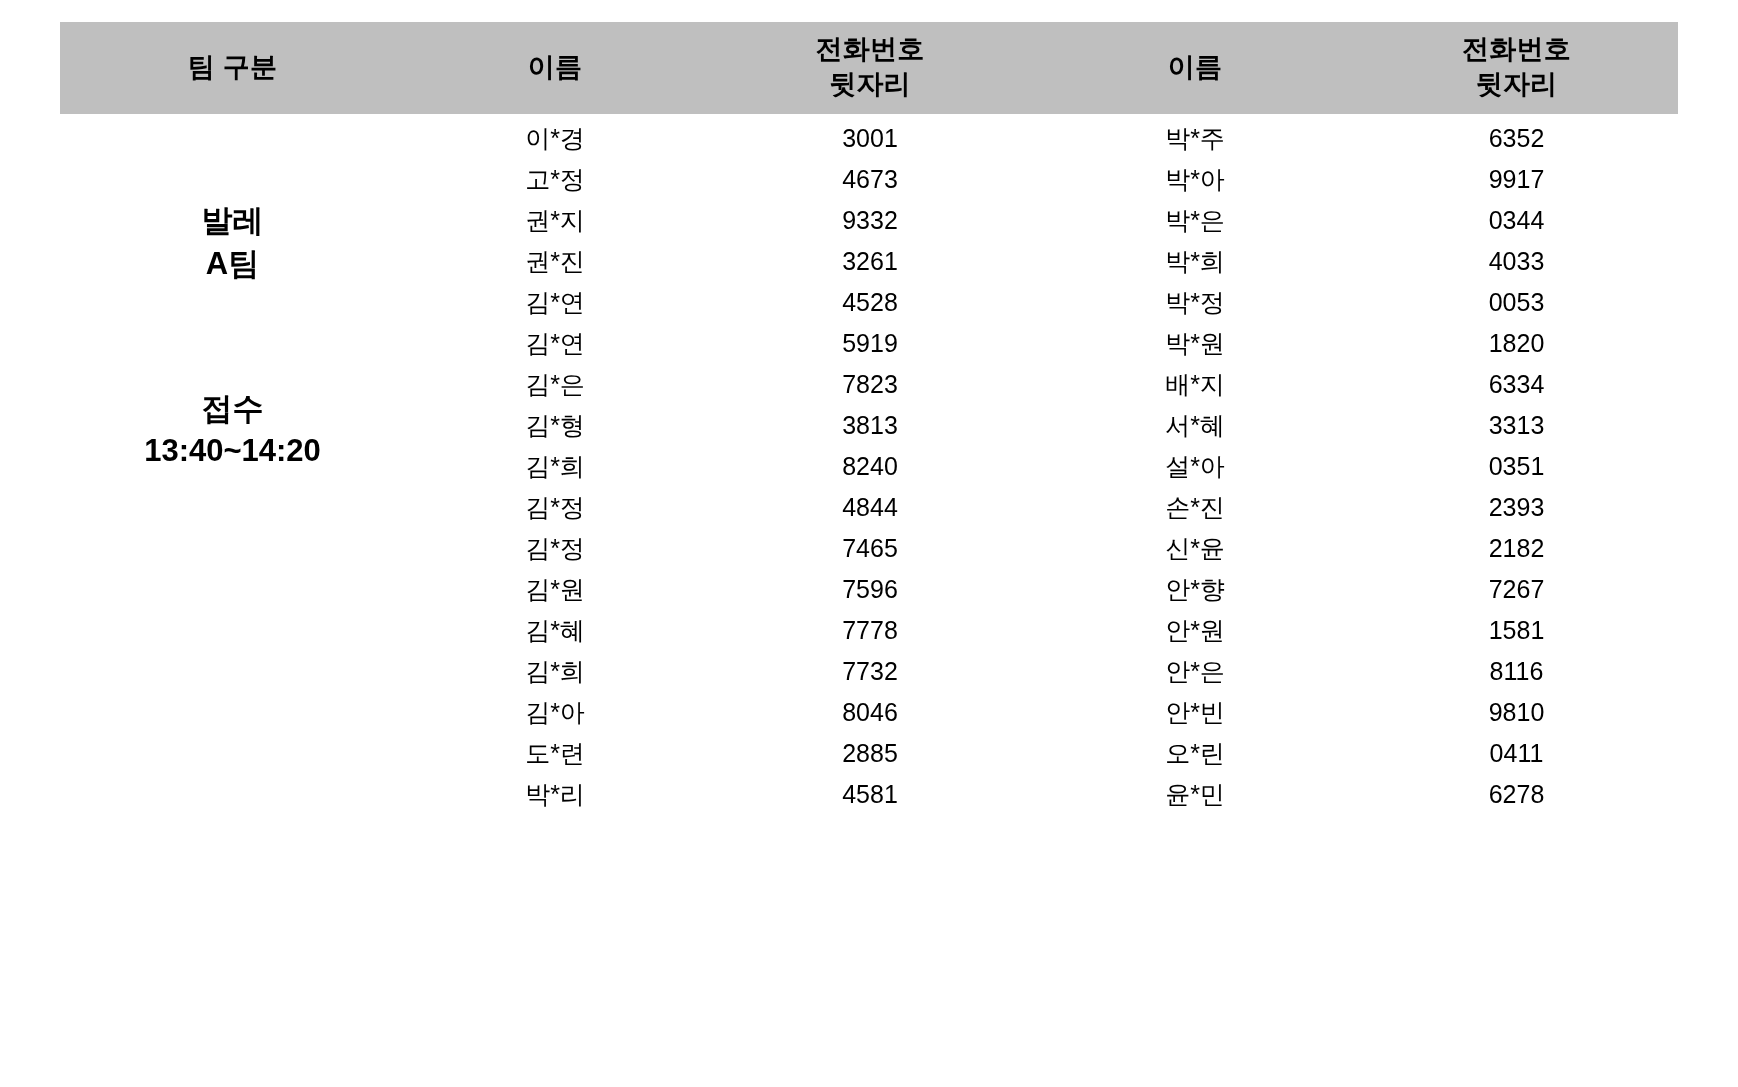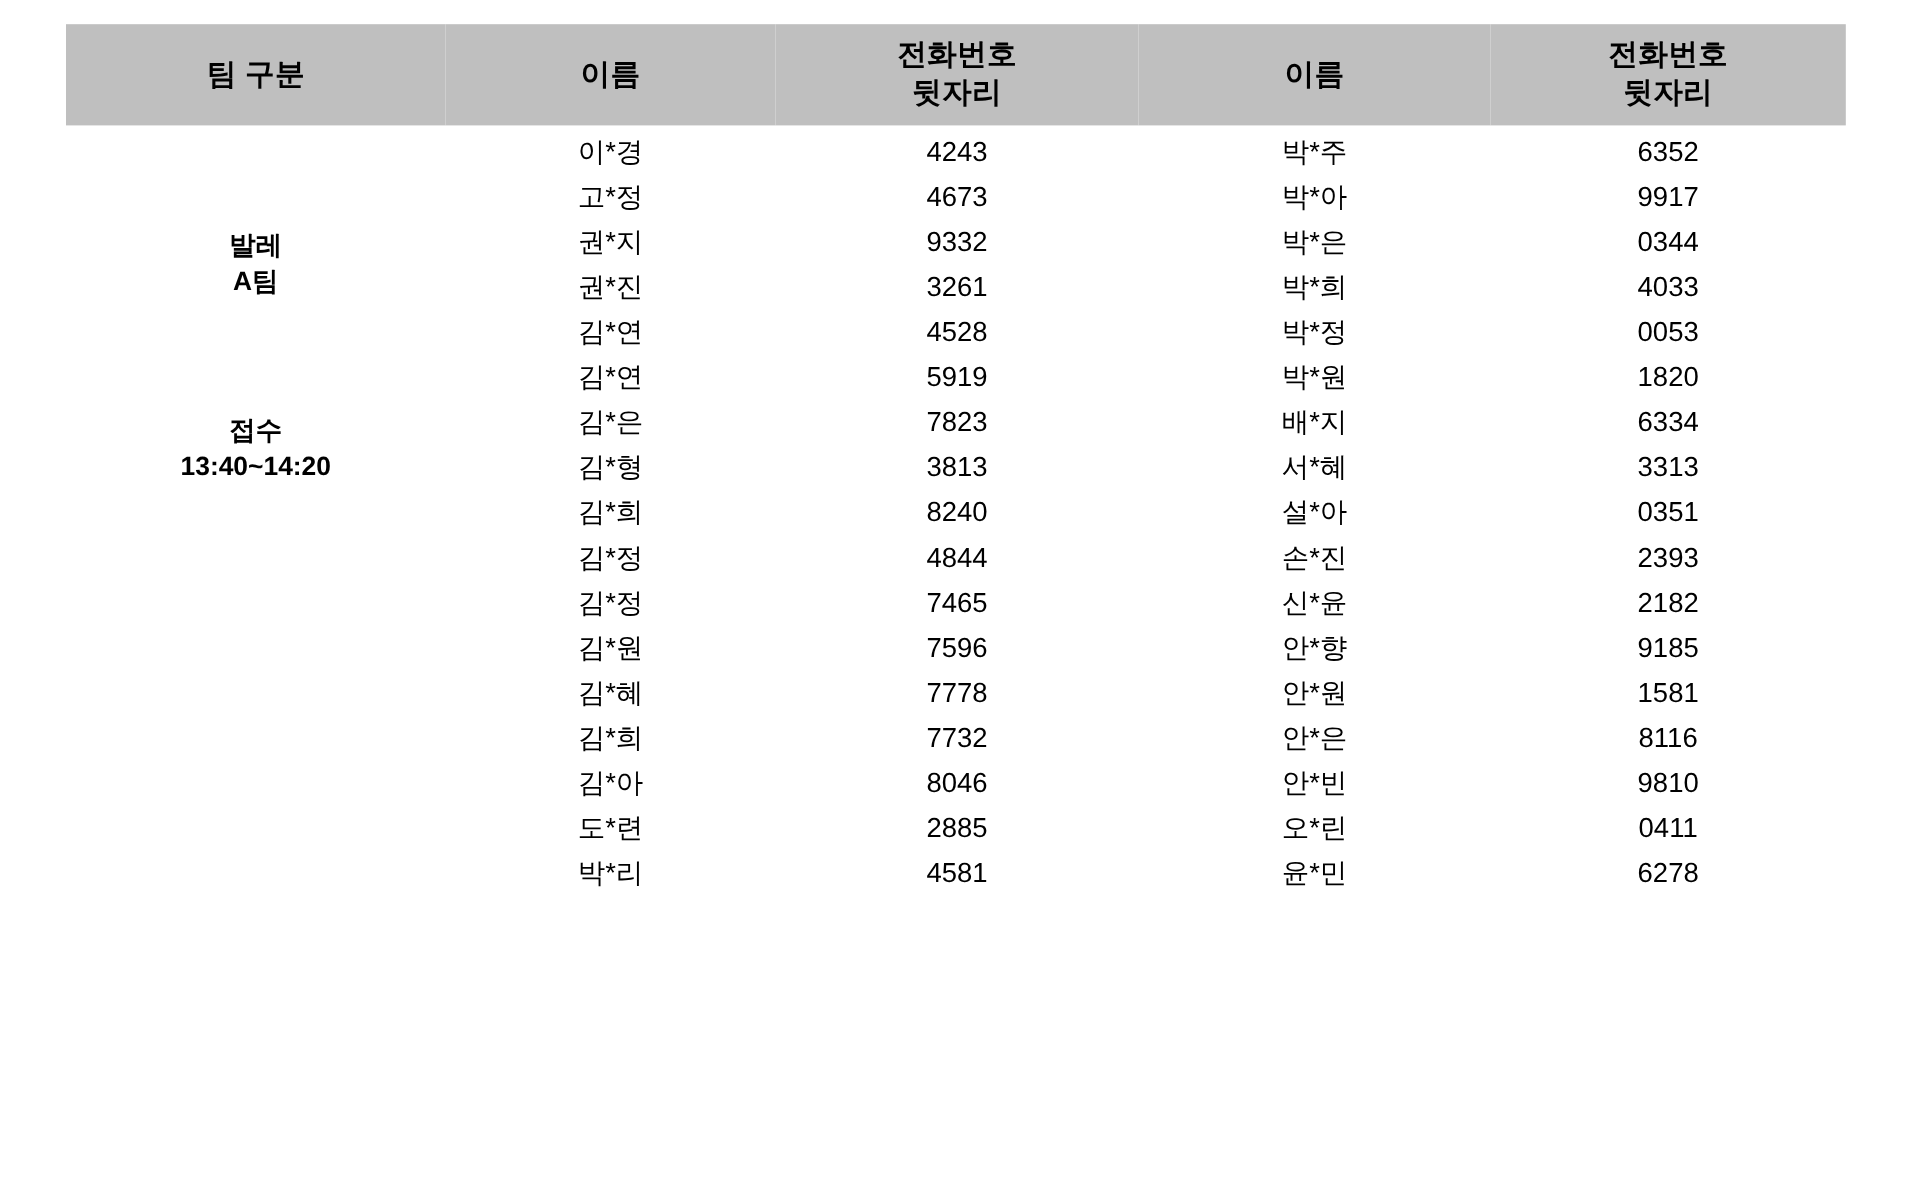--- a/index.html
+++ b/index.html
@@ -52,21 +52,21 @@
     line-height: 1.0;
     text-align: center;
     vertical-align: middle;
     padding: 0;
     height: 41px;
     border: none;
     white-space: nowrap;
   }
   tbody td.team-cell {
     font-weight: bold;
-    font-size: 24px;
+    font-size: 31px;
   }
   tbody td.name-cell,
   tbody td.phone-cell {
     font-weight: normal;
   }
   tbody tr.first-row td { padding-top: 4px; }
 
   .team-block {
     font-weight: bold;
     text-align: center;
@@ -113,21 +113,21 @@
             <div class="team-block" style="margin-top: -260px;">
               <span class="tb-line">발레</span>
               <span class="tb-line">A팀</span>
             </div>
             <div class="team-block" style="margin-top: 102px;">
               <span class="tb-line">접수</span>
               <span class="tb-line">13:40~14:20</span>
             </div>
           </td>
           <td class="name-cell">이*경</td>
-          <td class="phone-cell">4243</td>
+          <td class="phone-cell">3001</td>
           <td class="name-cell">박*주</td>
           <td class="phone-cell">6352</td>
         </tr>
         <tr>
           <td class="name-cell">고*정</td>
           <td class="phone-cell">4673</td>
           <td class="name-cell">박*아</td>
           <td class="phone-cell">9917</td>
         </tr>
         <tr>
@@ -181,21 +181,21 @@
         <tr>
           <td class="name-cell">김*정</td>
           <td class="phone-cell">7465</td>
           <td class="name-cell">신*윤</td>
           <td class="phone-cell">2182</td>
         </tr>
         <tr>
           <td class="name-cell">김*원</td>
           <td class="phone-cell">7596</td>
           <td class="name-cell">안*향</td>
-          <td class="phone-cell">9185</td>
+          <td class="phone-cell">7267</td>
         </tr>
         <tr>
           <td class="name-cell">김*혜</td>
           <td class="phone-cell">7778</td>
           <td class="name-cell">안*원</td>
           <td class="phone-cell">1581</td>
         </tr>
         <tr>
           <td class="name-cell">김*희</td>
           <td class="phone-cell">7732</td>

